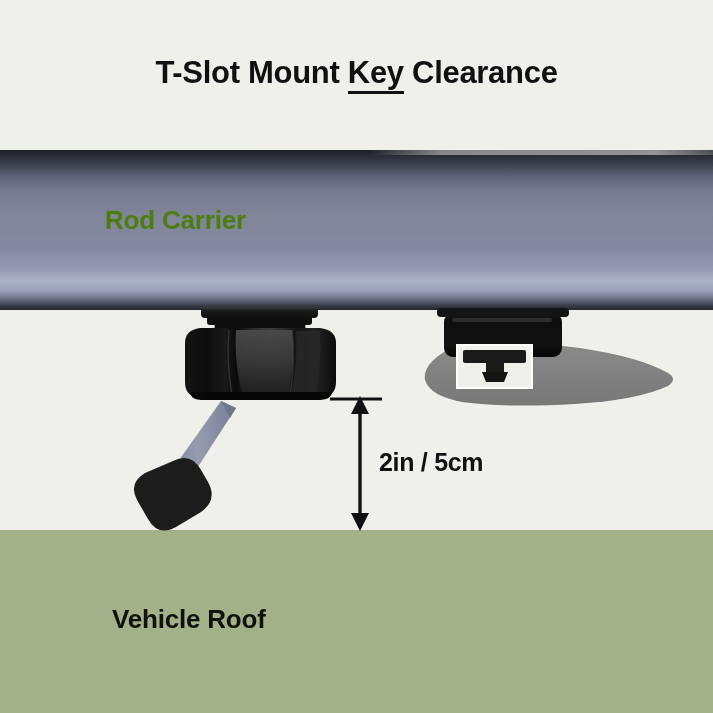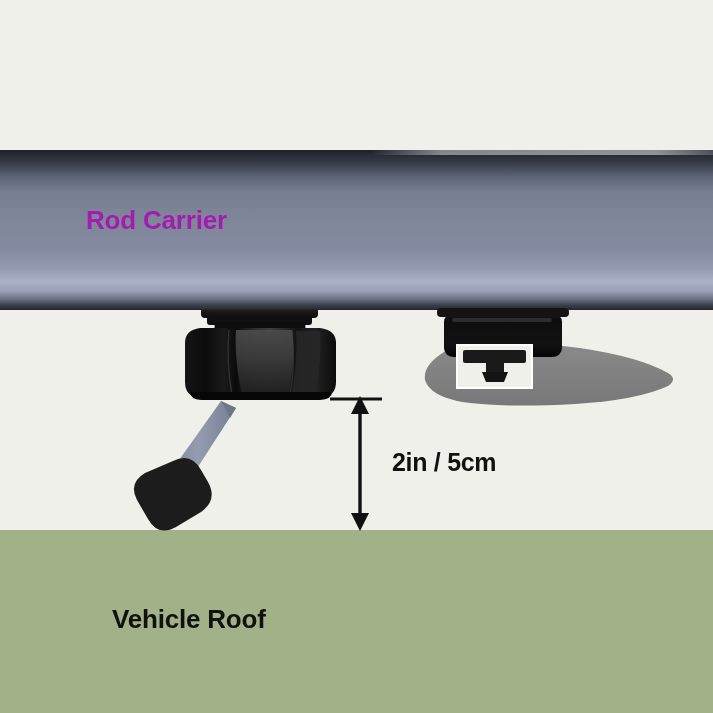--- a/index.html
+++ b/index.html
@@ -92,25 +92,25 @@
     height: 5px;
     background: linear-gradient(to right,
       rgba(255,255,255,0) 0%,
       rgba(255,255,255,0) 52%,
       rgba(255,255,255,0.45) 62%,
       rgba(255,255,255,0.5) 92%,
       rgba(255,255,255,0.2) 100%);
   }
   #carrier-label {
     position: absolute;
-    left: 86px;
+    left: 105px;
     top: 205px;
     font-size: 26px;
     font-weight: 700;
-    color: #a21caf;
+    color: #4d7c0f;
     letter-spacing: -0.2px;
   }
   
   #art {
     position: absolute;
     left: 0;
     top: 0;
     width: 713px;
     height: 713px;
     overflow: visible;
@@ -118,21 +118,20 @@
   
   #dim-label {
     position: absolute;
     left: 379px;
     top: 448px;
     font-size: 25px;
     font-weight: 700;
     color: #111111;
     letter-spacing: -0.3px;
     white-space: nowrap;
-    margin-left: 13px;
   }
 </style>
 </head>
 <body>
 
 <div id="stage">
 
   <div id="bgfill"></div>
 
   <div id="roof-band"></div>
@@ -257,14 +256,17 @@
 
       <line x1="360" y1="402" x2="360" y2="524" stroke="#111111" stroke-width="3.4"></line>
 
       <path d="M360 396 L369 414 L351 414 Z" fill="#111111"></path>
       <path d="M360 531 L369 513 L351 513 Z" fill="#111111"></path>
     </g>
   </svg>
 
   <div id="dim-label">2in / 5cm</div>
 
+  <div id="title-block">
+    <span id="title-text"><span class="t-part">T-Slot Mount </span><span id="title-key">Key</span><span class="t-part"> Clearance</span></span>
+  </div>
 
 </div>
 
 </body></html>

